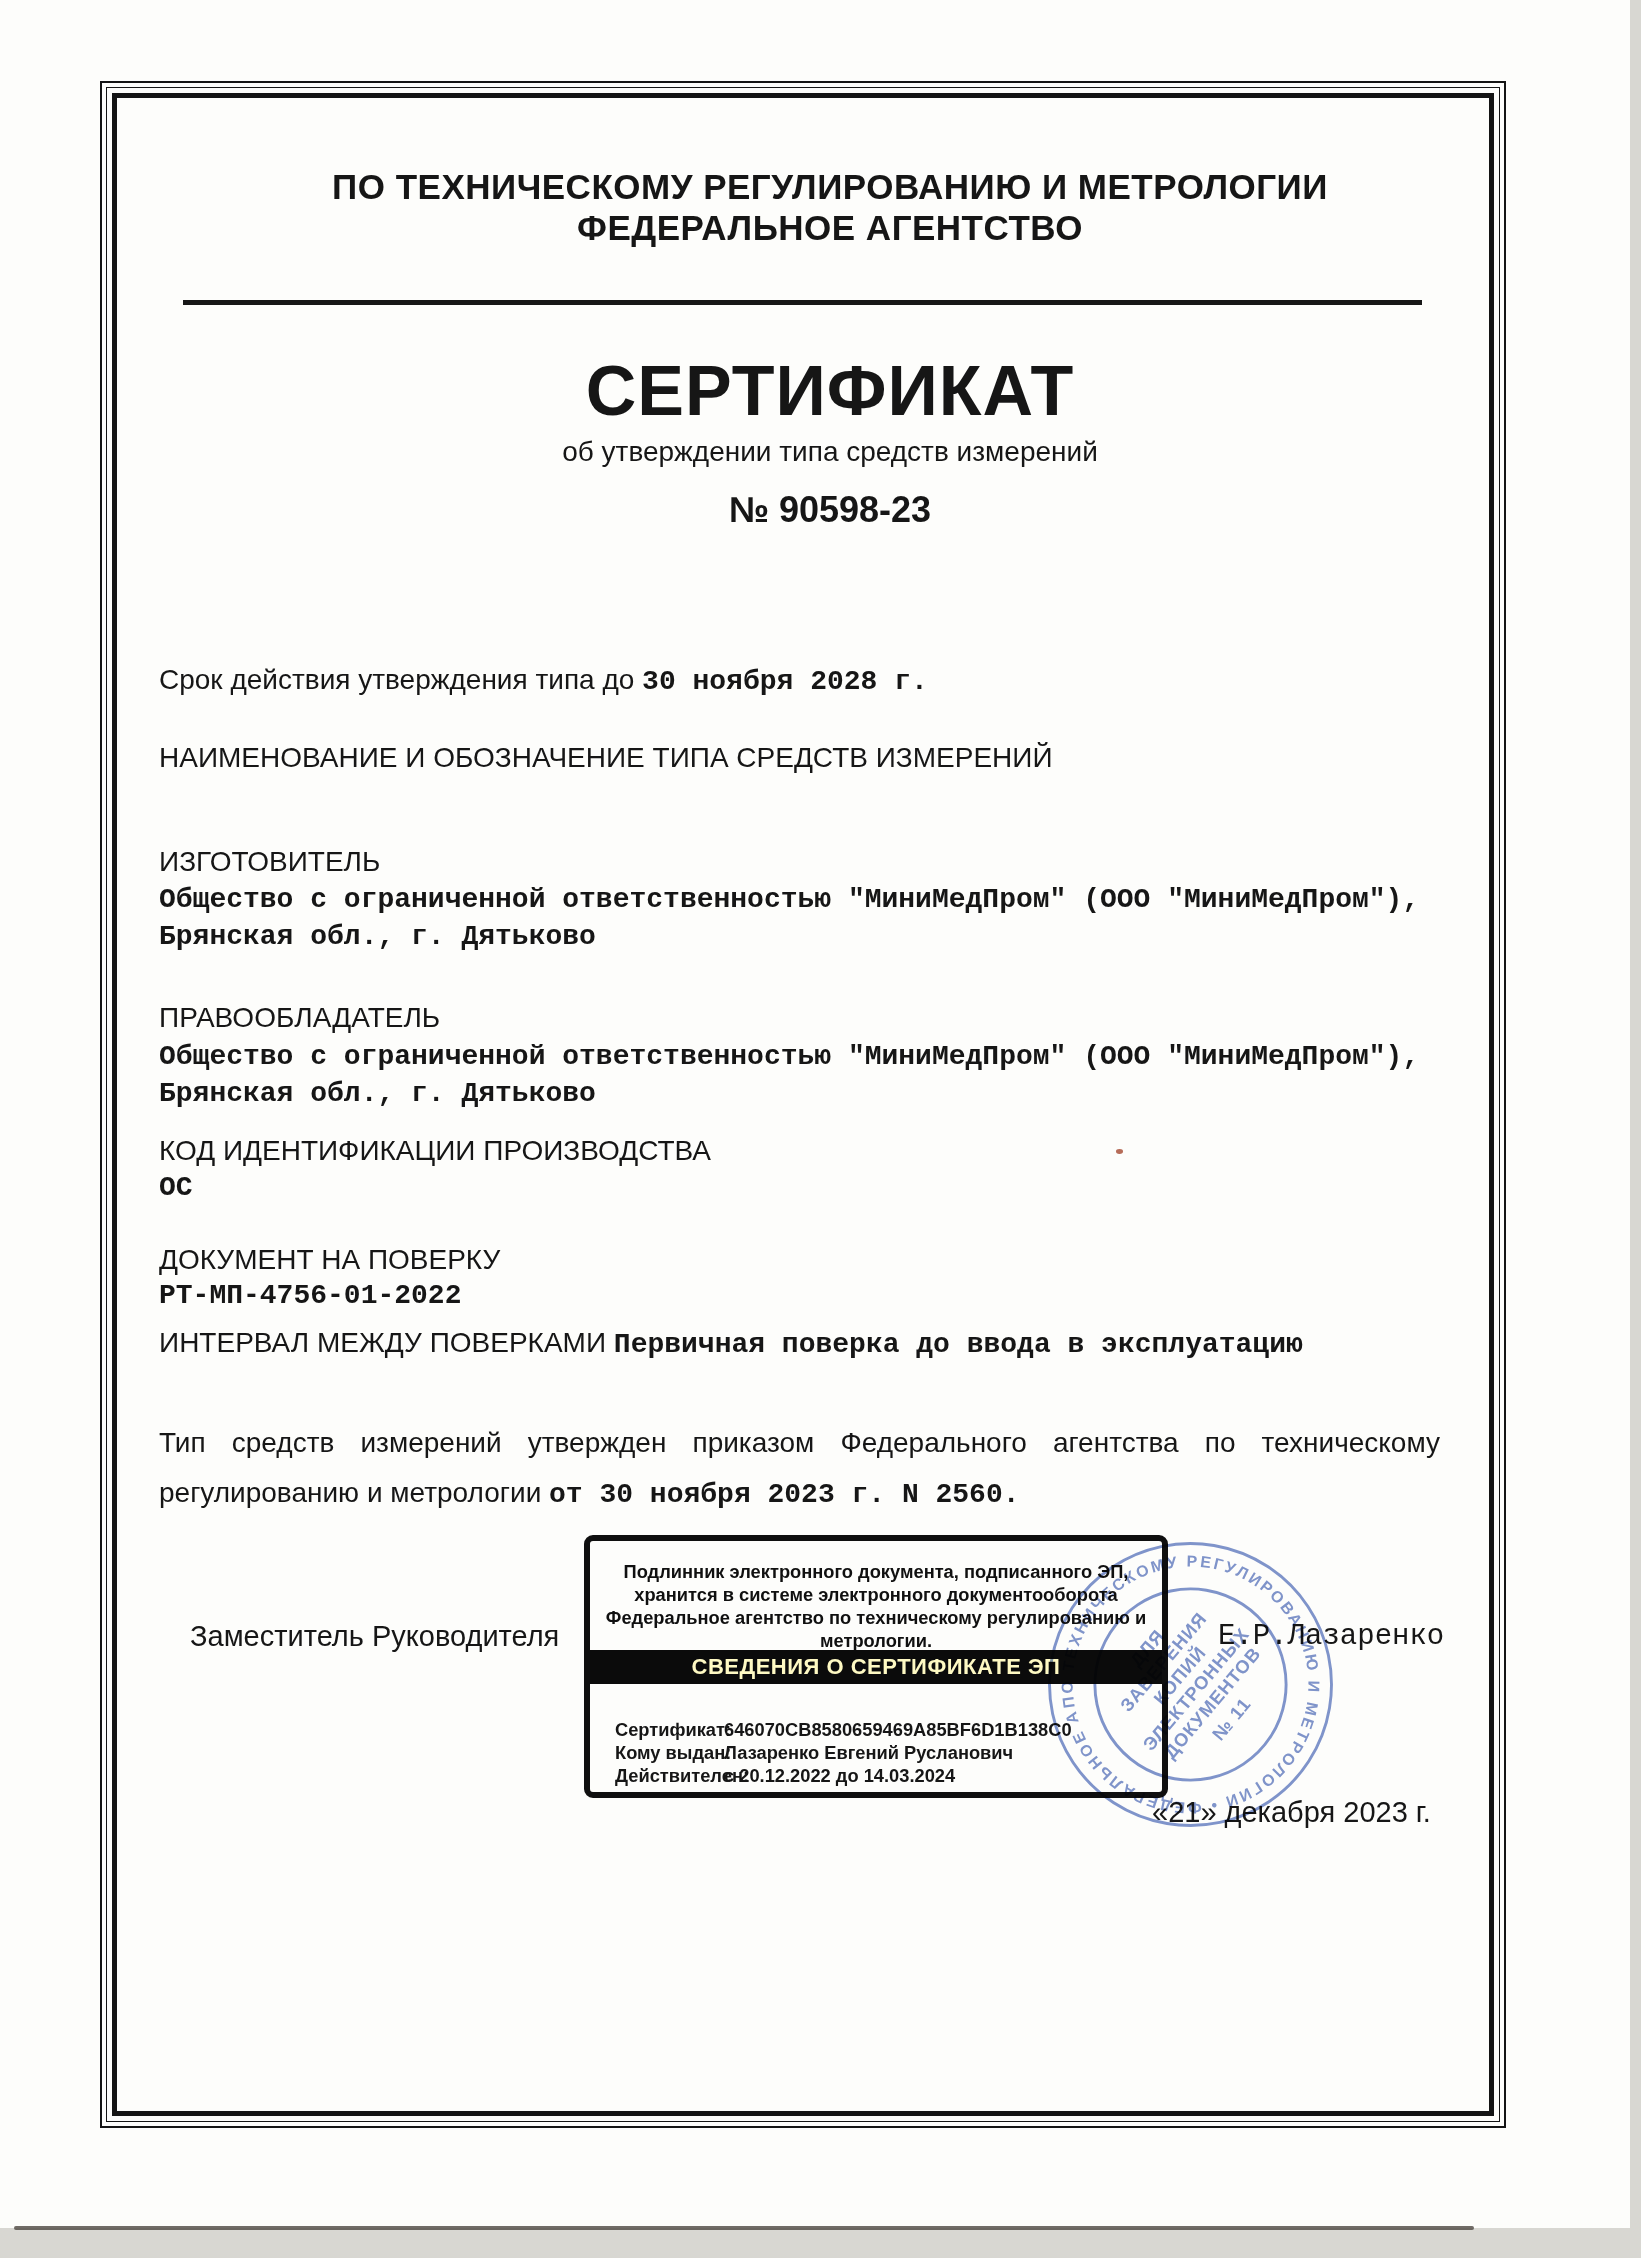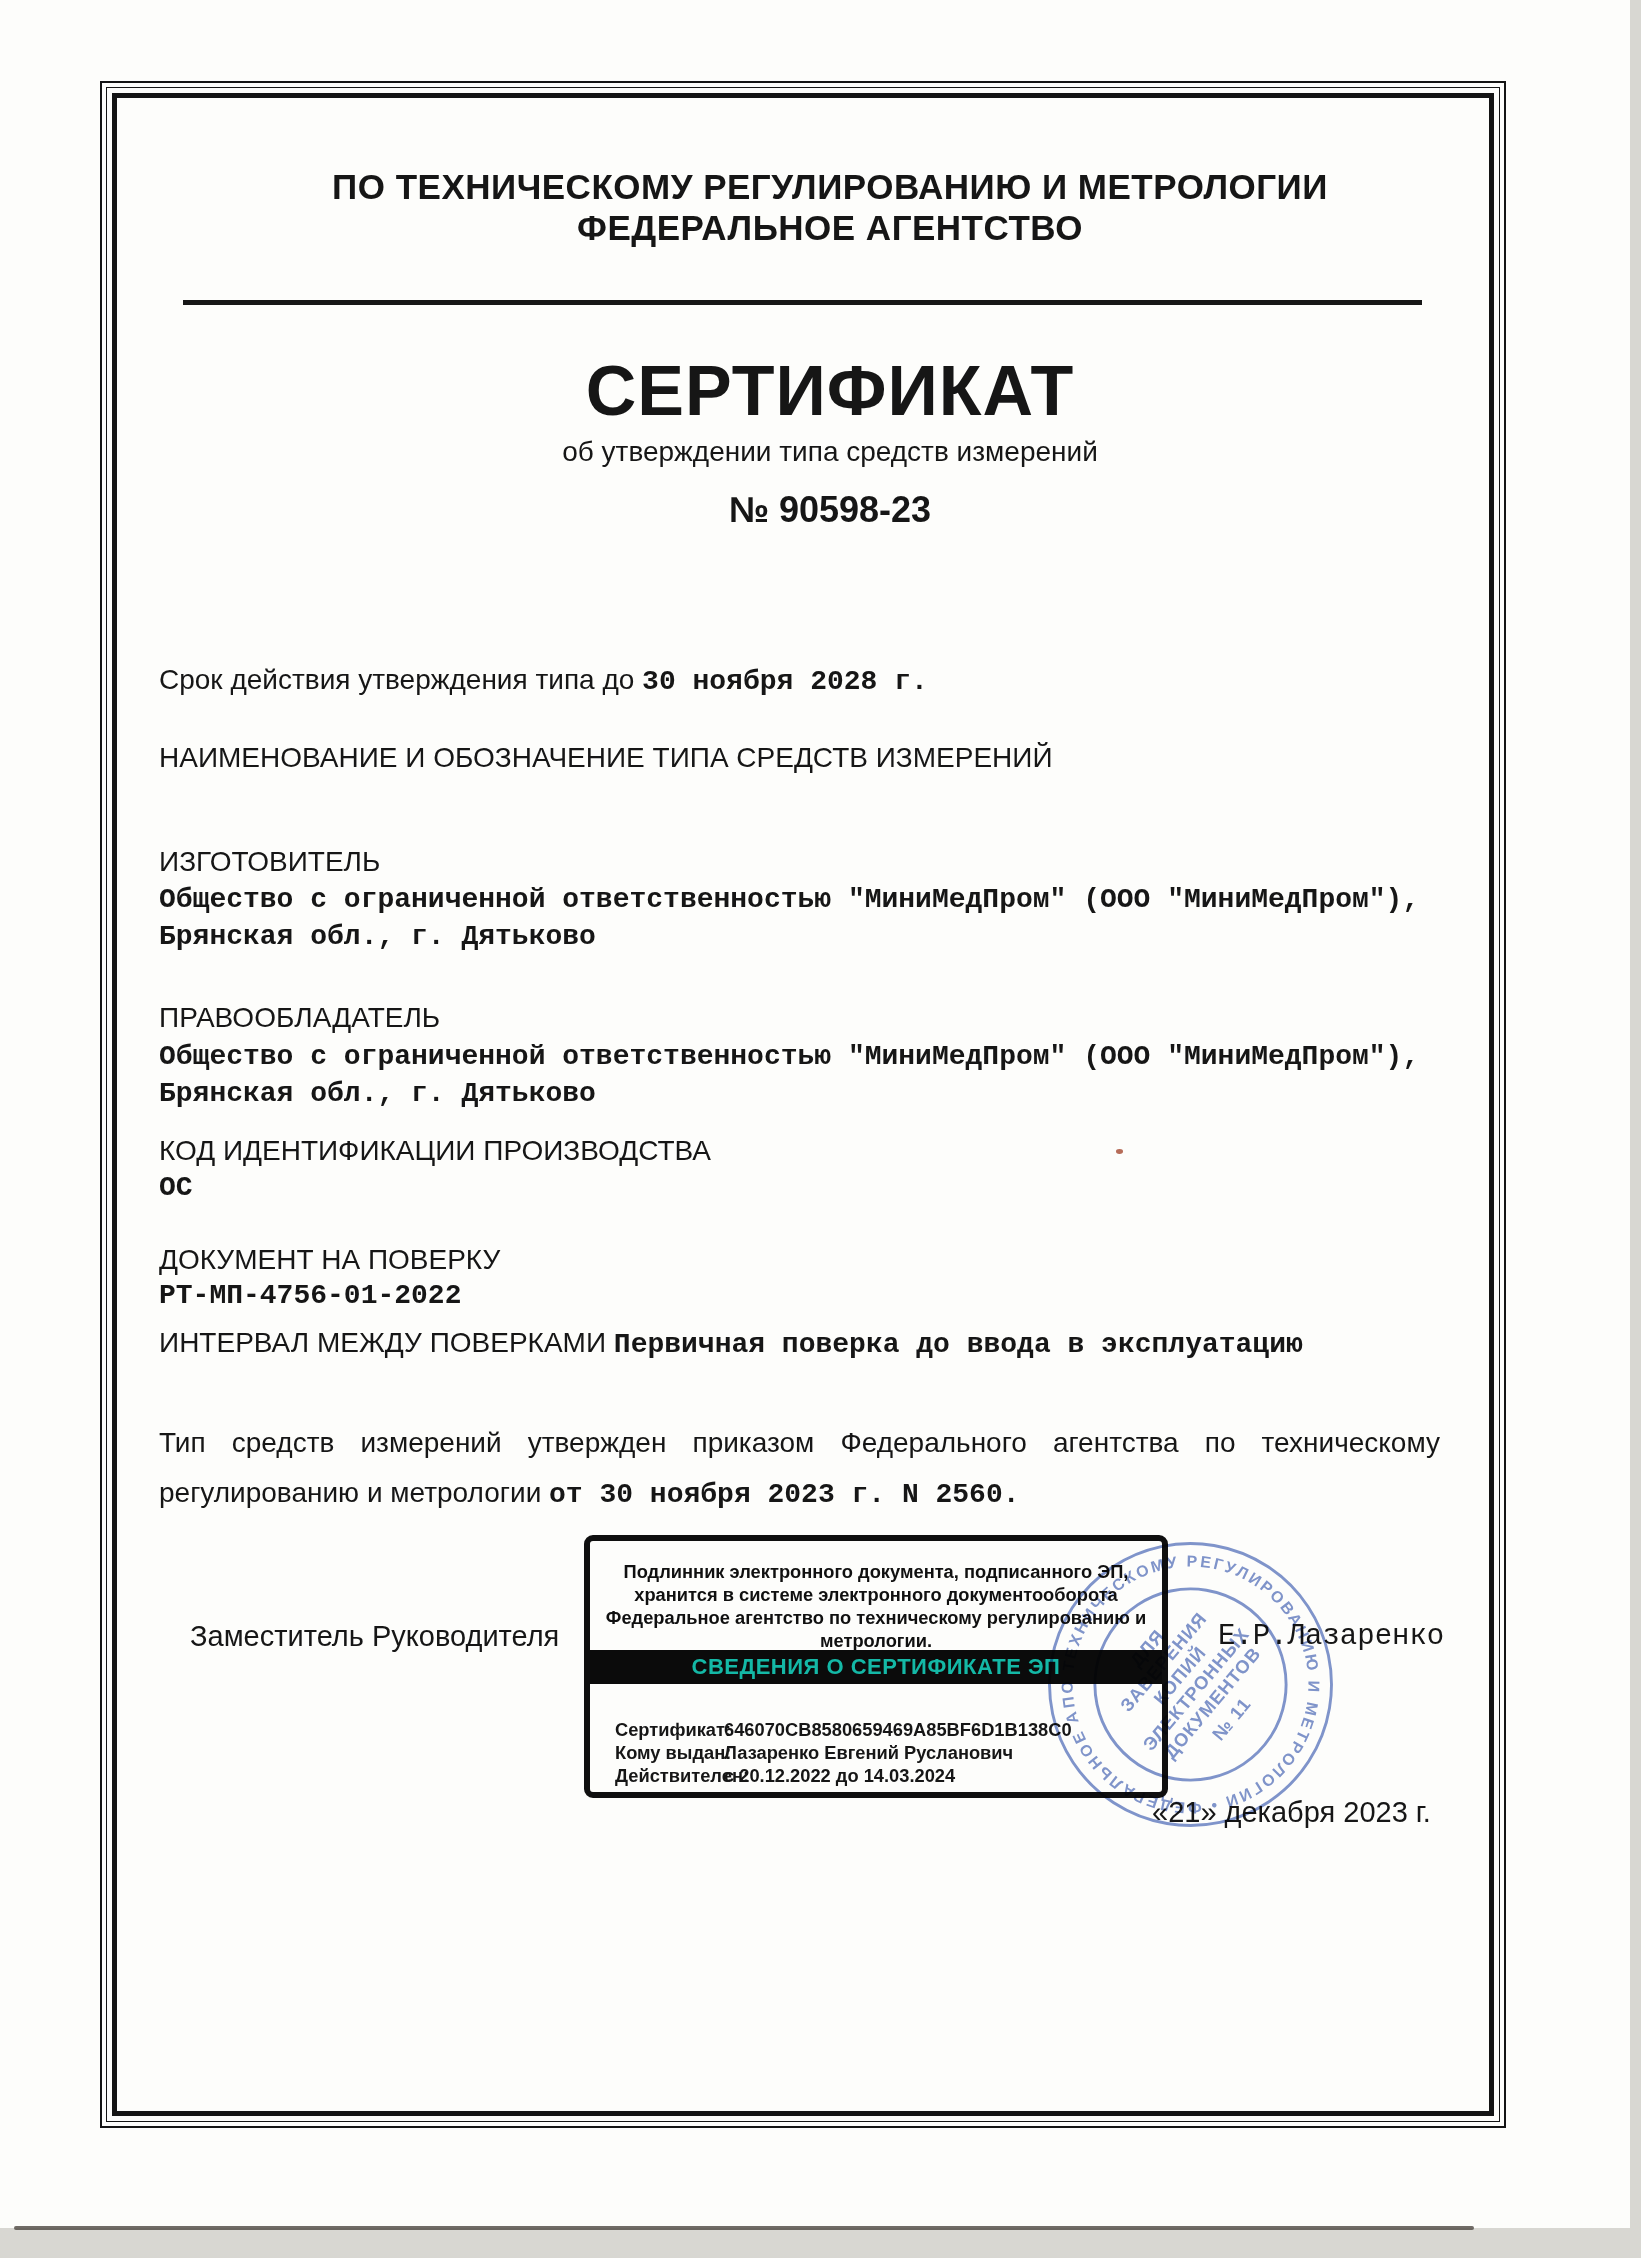--- a/index.html
+++ b/index.html
@@ -42,21 +42,21 @@
   .esign-box{
     left:584px;top:1535px;width:572px;height:251px;
     border:6.8px solid #0f0f0f;border-radius:9px;background:transparent;
   }
   .esign-head{
     position:absolute;left:13.5px;right:13.5px;top:19.3px;
     text-align:center;font-size:18.3px;line-height:23px;font-weight:600;color:#101010;
   }
   .esign-band{
     position:absolute;left:0;right:0;top:109px;height:34px;background:#0b0b0b;
-    color:#14b8a6;text-align:center;font-size:22px;font-weight:bold;line-height:34px;
+    color:#fef9c3;text-align:center;font-size:22px;font-weight:bold;line-height:34px;
     letter-spacing:0.5px;
   }
   .esign-rows{position:absolute;left:25px;top:177px;font-size:18.3px;line-height:23px;font-weight:bold;white-space:nowrap;}
   .esign-rows .lbl{display:inline-block;width:109px;}
 
   .stamp{
     left:1036px;top:1530px;width:309px;height:309px;
     transform:rotate(-12deg);
     mix-blend-mode:multiply;opacity:.88;
   }

